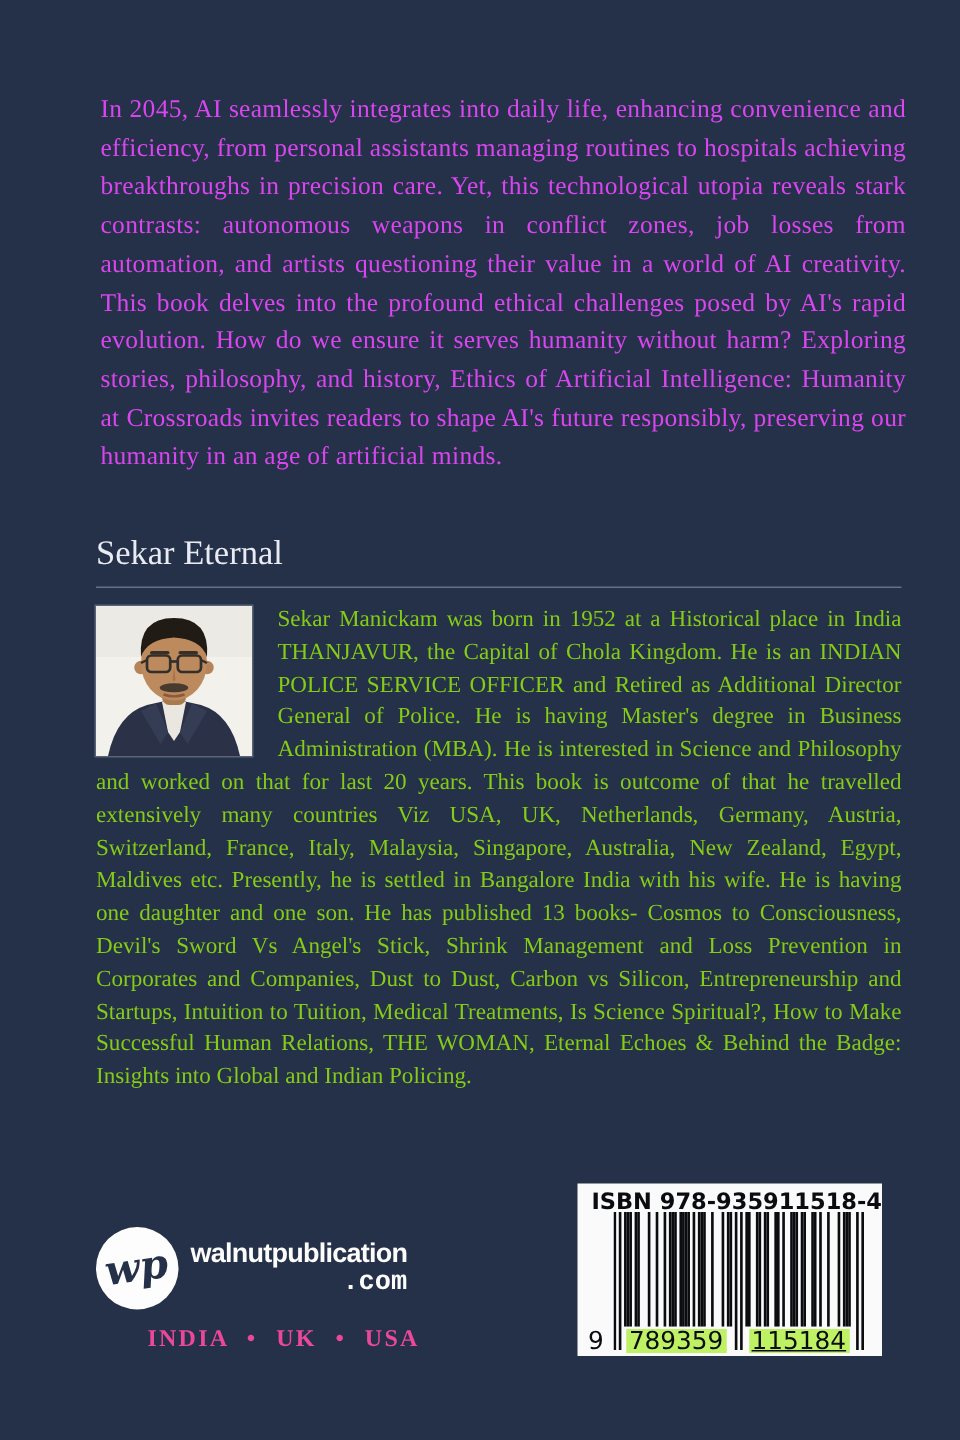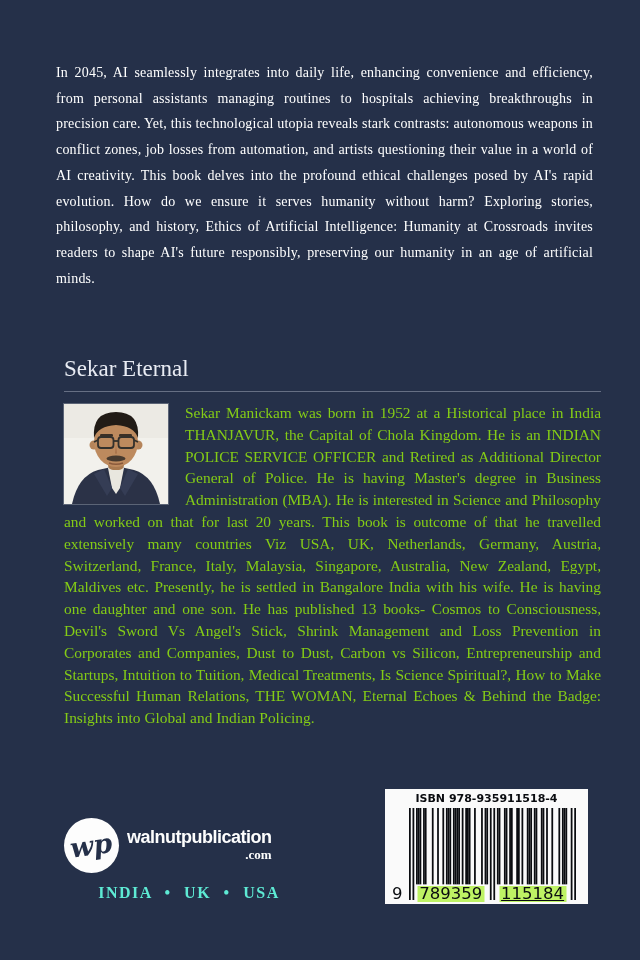--- a/index.html
+++ b/index.html
@@ -8,24 +8,24 @@
     position:relative;
     width:640px; height:960px;
     background:#253049;
     font-family:"Liberation Serif", serif;
     color:#e2e6ee;
     overflow:hidden;
   }
 
   
   .synopsis {
-    position:absolute; left:56px; top:60px; width:537px;
-    font-size:14px; line-height:25.7px;
+    position:absolute; left:67px; top:60px; width:537px;
+    font-size:17px; line-height:25.7px;
     text-align:justify;
-    color:#ffffff;
+    color:#d946ef;
     letter-spacing:0.2px;
   }
 
   
   .author-section {
     position:absolute; left:64px; top:356px; width:537px;
   }
   .author-name {
     font-size:23px; font-weight:normal;
     color:#e8ebf3;
@@ -63,43 +63,43 @@
     transform:rotate(-8deg);
     line-height:1;
   }
   .brand-text { margin-left:8px; }
   .brand-name {
     font-family:"Liberation Sans", sans-serif;
     font-weight:bold; font-size:18px; letter-spacing:-0.5px;
     color:#fdfdfd; line-height:1;
   }
   .brand-tld {
-    font-family:Liberation Serif, serif;
-    font-weight:bold; font-size:13px;
+    font-family:Liberation Mono, monospace;
+    font-weight:bold; font-size:18px;
     color:#fdfdfd; text-align:right; margin-top:1px;
   }
   .brand-regions {
     margin-top:11px;
     width:250px; text-align:center;
     font-family:"Liberation Serif", serif;
     font-weight:bold; font-size:16px;
     letter-spacing:1.5px; word-spacing:7px;
-    color:#5eead4;
+    color:#ec4899;
   }
 
   
   .barcode-box {
     position:absolute; left:385px; top:789px;
     width:203px; height:115px;
     background:#fafafa;
   }
   .isbn-label {
-    margin-top:3px; text-align:center;
+    margin-top:3px; text-align:right;
     font-family:"DejaVu Sans", sans-serif;
-    font-size:11px; font-weight:600;
+    font-size:15px; font-weight:600;
     color:#0a0c10; white-space:nowrap;
   }
   .bars-wrap {
     position:absolute; left:24px; right:12px; top:19px; bottom:4px;
   }
   .bars-wrap svg { position:absolute; inset:0; }
   .bc-digit {
     position:absolute; bottom:-2px;
     font-family:"DejaVu Sans", sans-serif;
     font-size:16.5px; color:#0a0c10;

